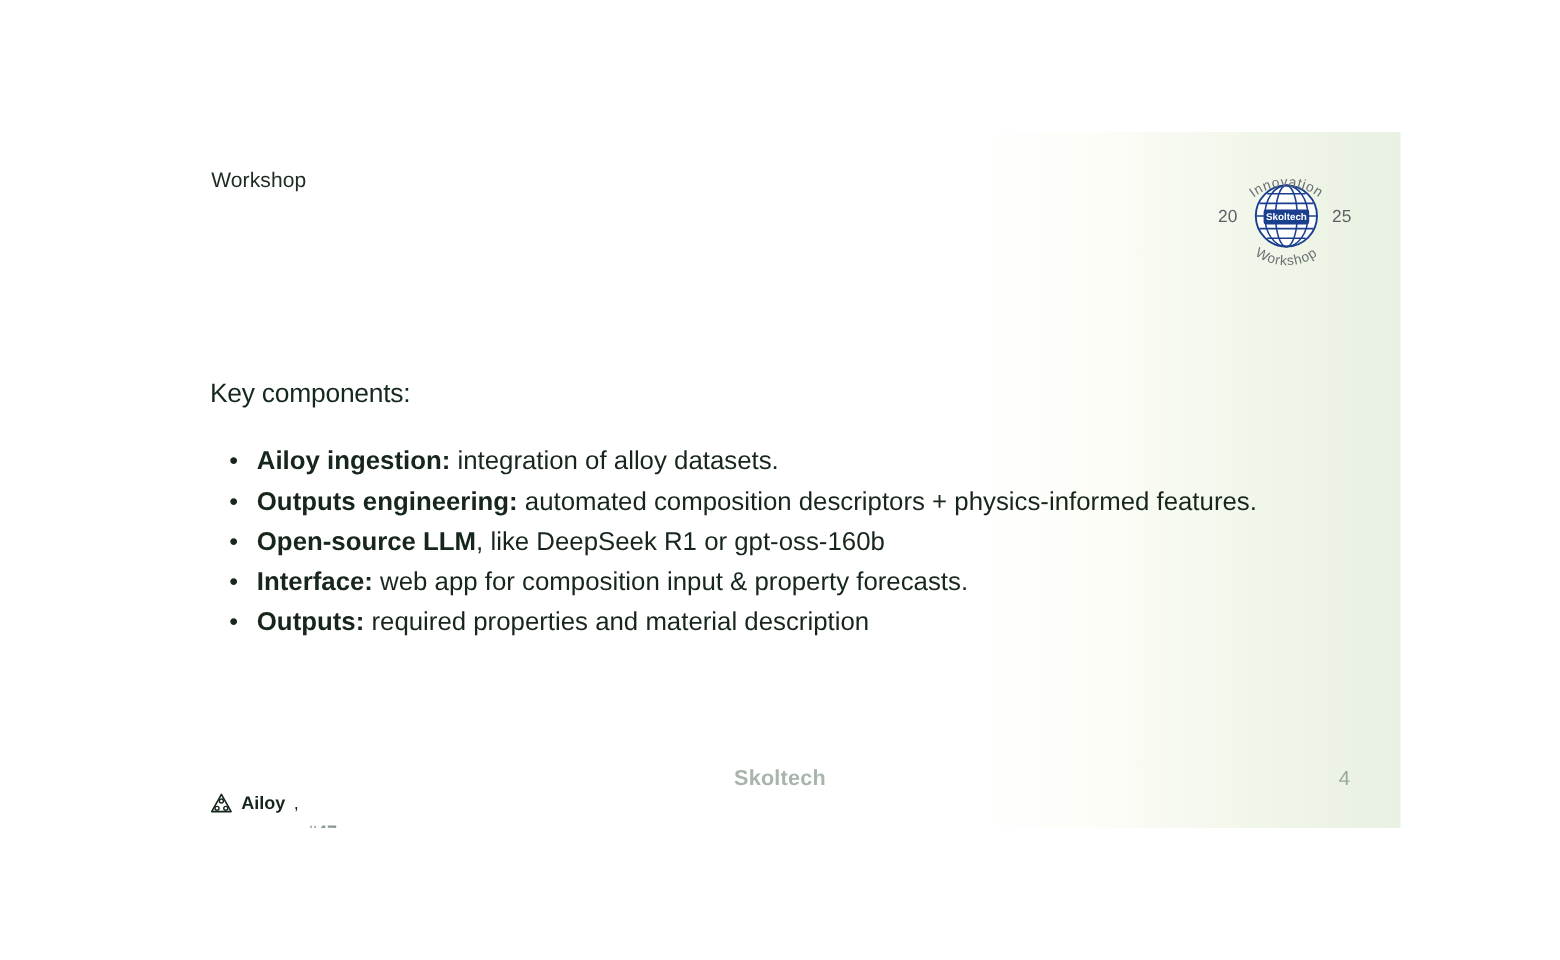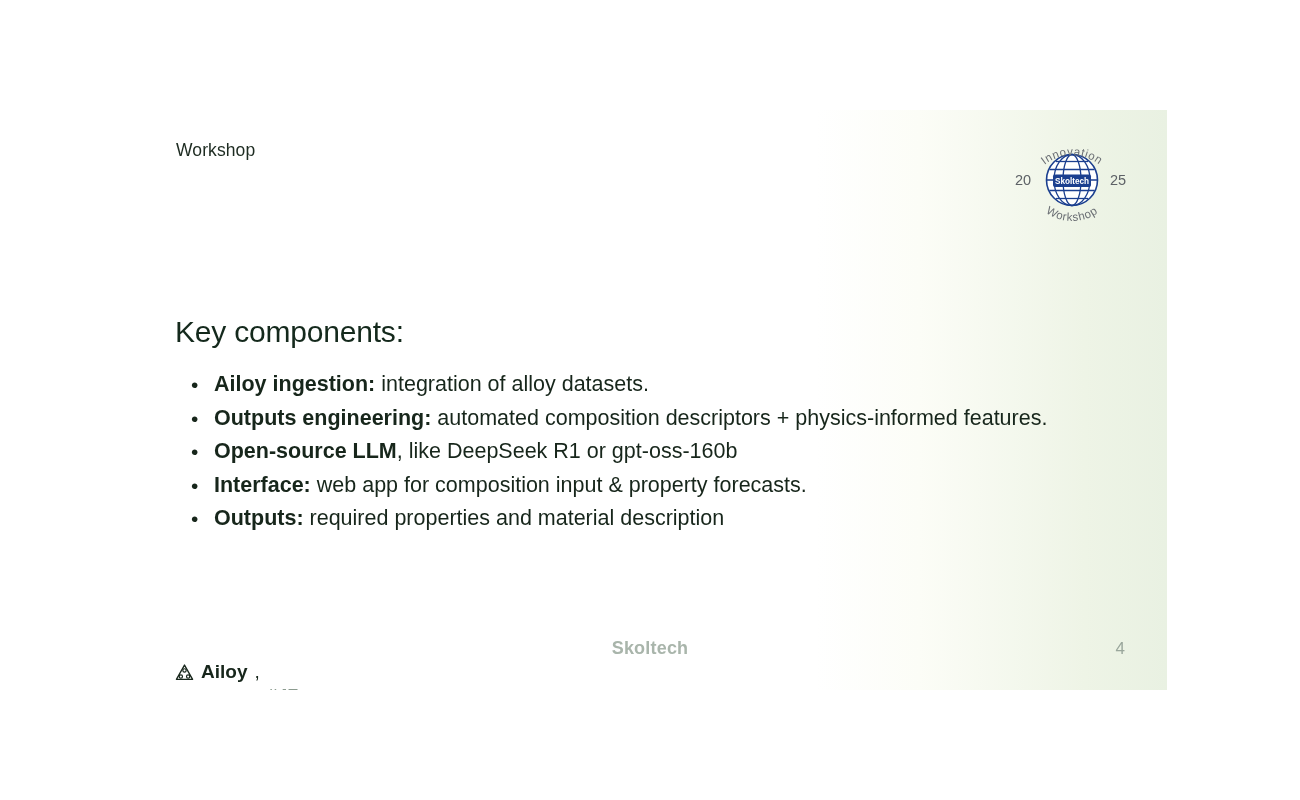--- a/index.html
+++ b/index.html
@@ -40,21 +40,21 @@
     line-height: 50px;
     font-weight: bold;
     color: #14291c;
     letter-spacing: -0.3px;
   }
 
   .section-heading {
     position: absolute;
     left: 42px;
     top: 205px;
-    font-size: 30px;
+    font-size: 22px;
     font-weight: normal;
     color: #14291c;
     letter-spacing: -0.2px;
   }
 
   .bullets {
     position: absolute;
     left: 50px;
     top: 258px;
     width: 880px;
@@ -85,21 +85,21 @@
   }
 
   
   .footer-left {
     position: absolute;
     left: 42px;
     top: 527px;
     display: flex;
     align-items: center;
     gap: 7px;
-    font-size: 19px;
+    font-size: 15px;
     color: #17261b;
   }
   .footer-left .brand-name { font-weight: bold; }
   .footer-left .slide-ref { color: #8b9b8f; font-weight: bold; margin-top: 48px; }
 
   .logo-mark {
     width: 19px;
     height: 19px;
     display: block;
   }

